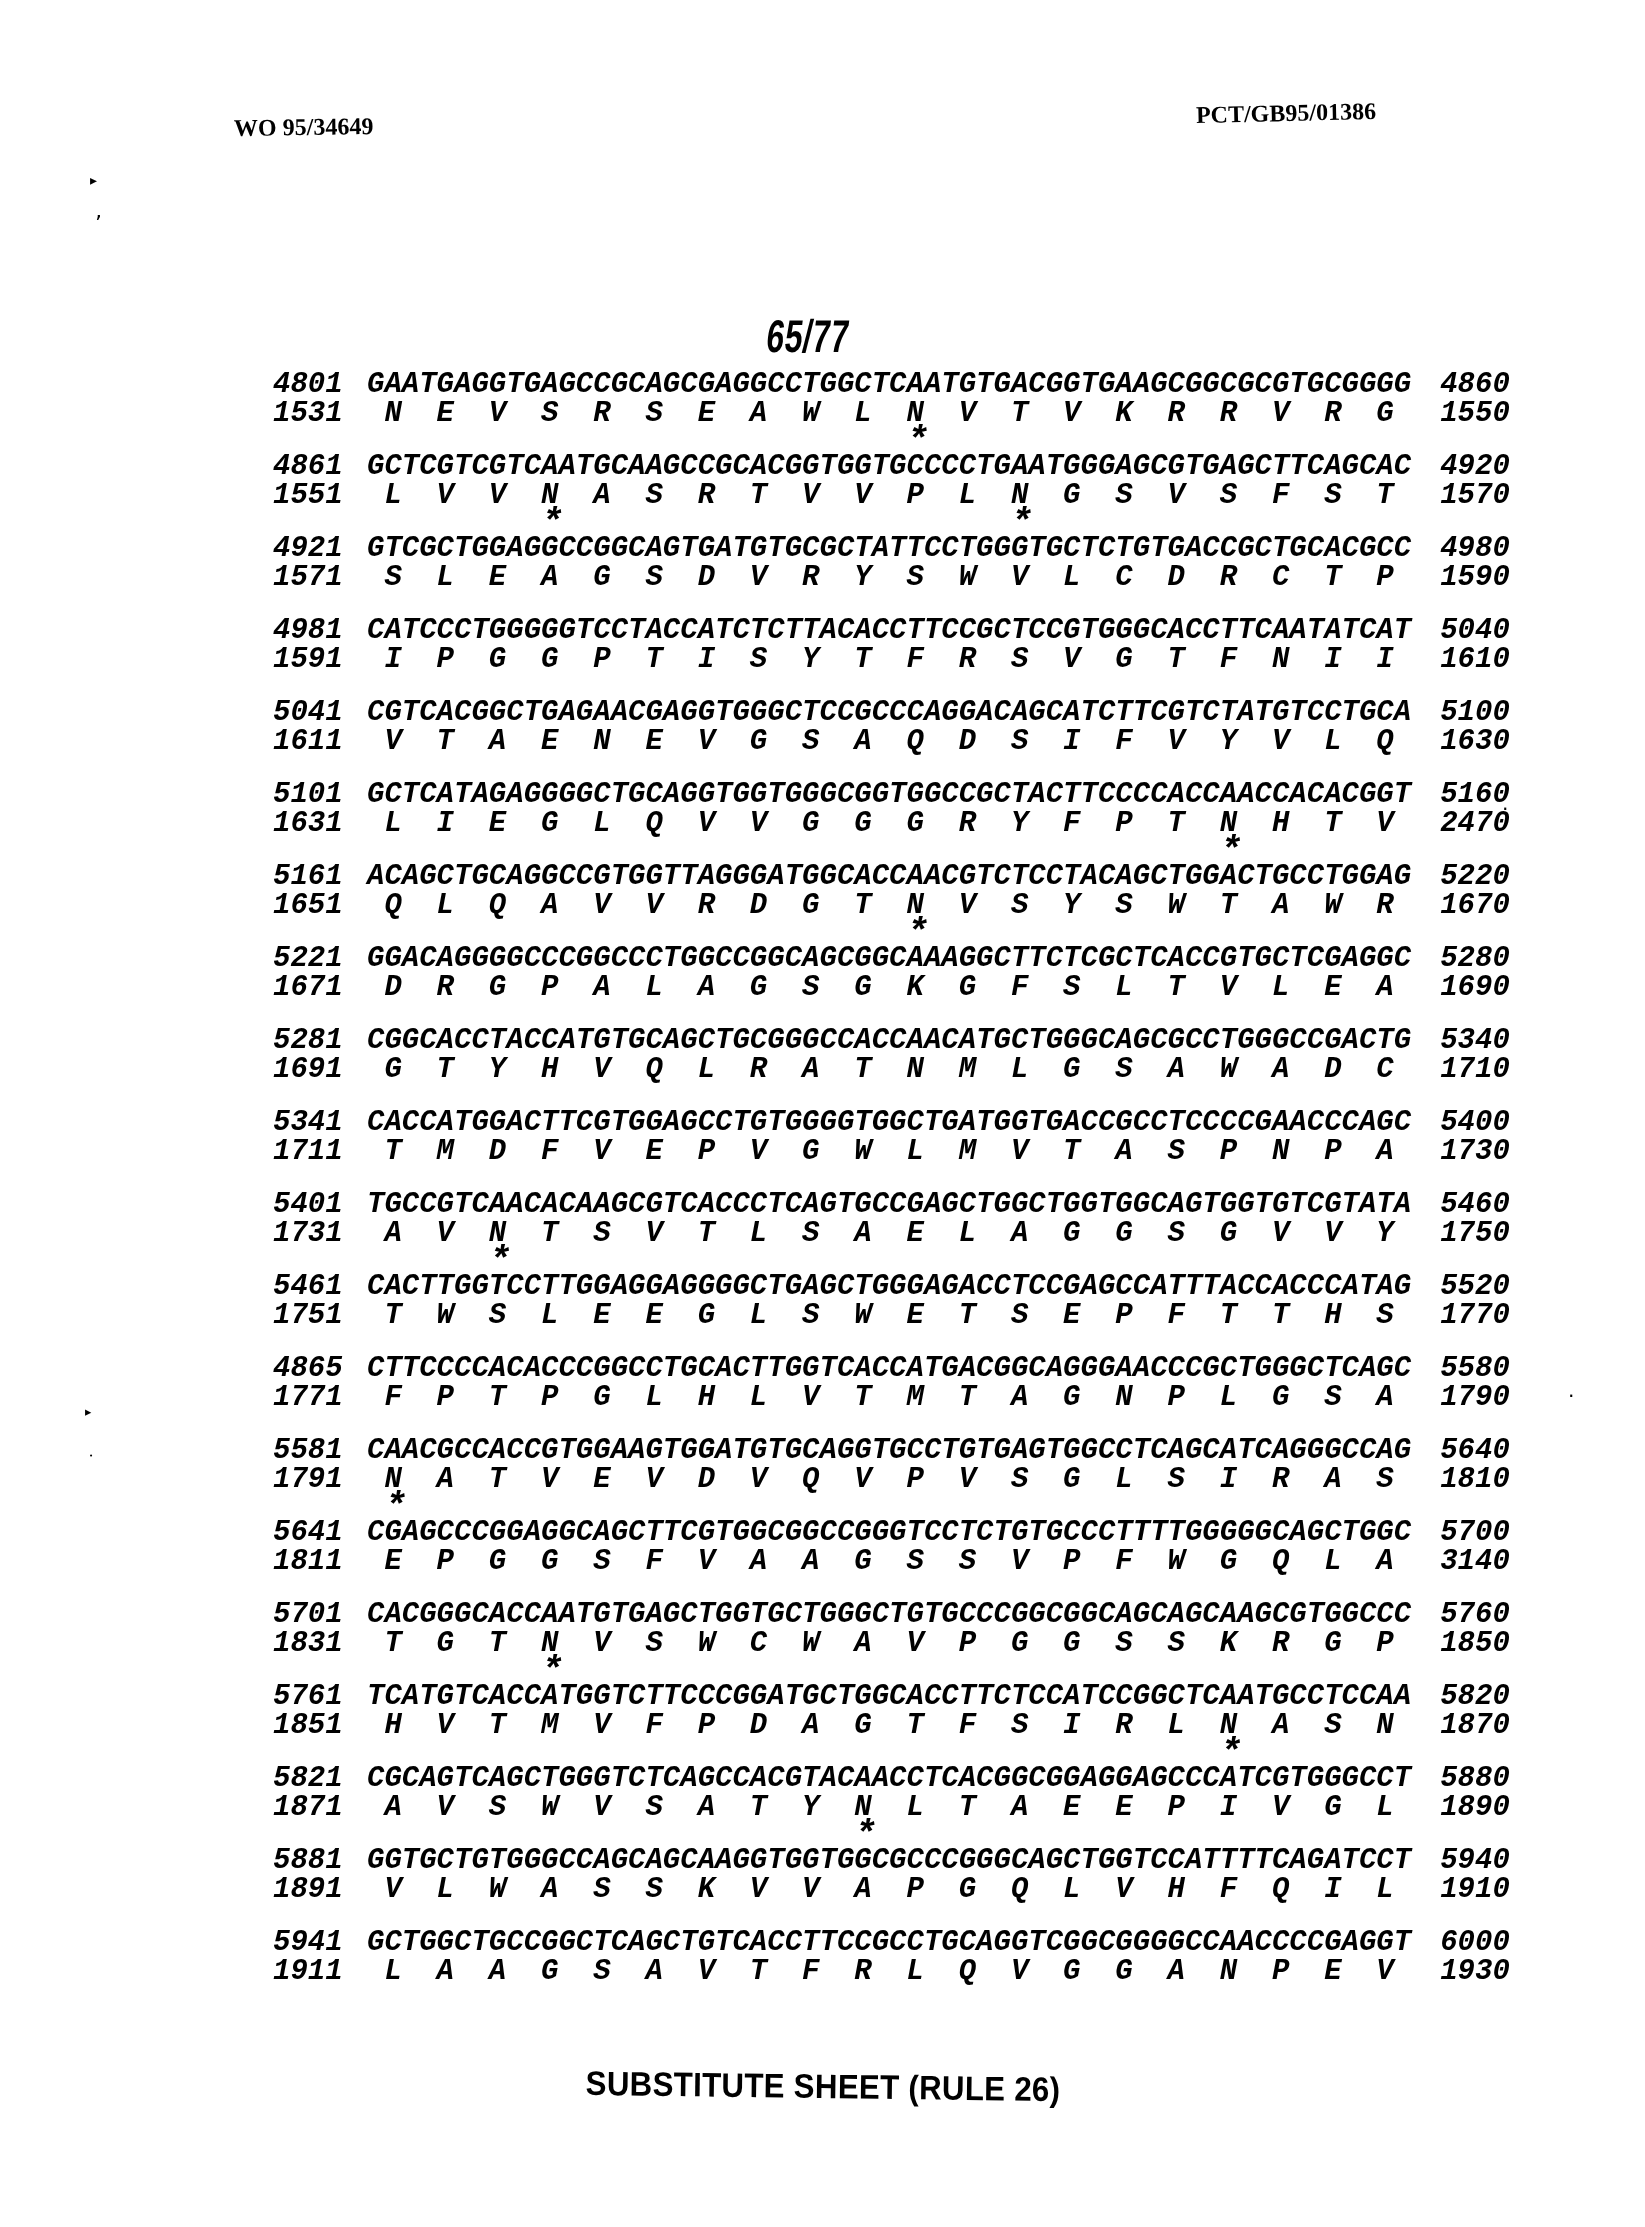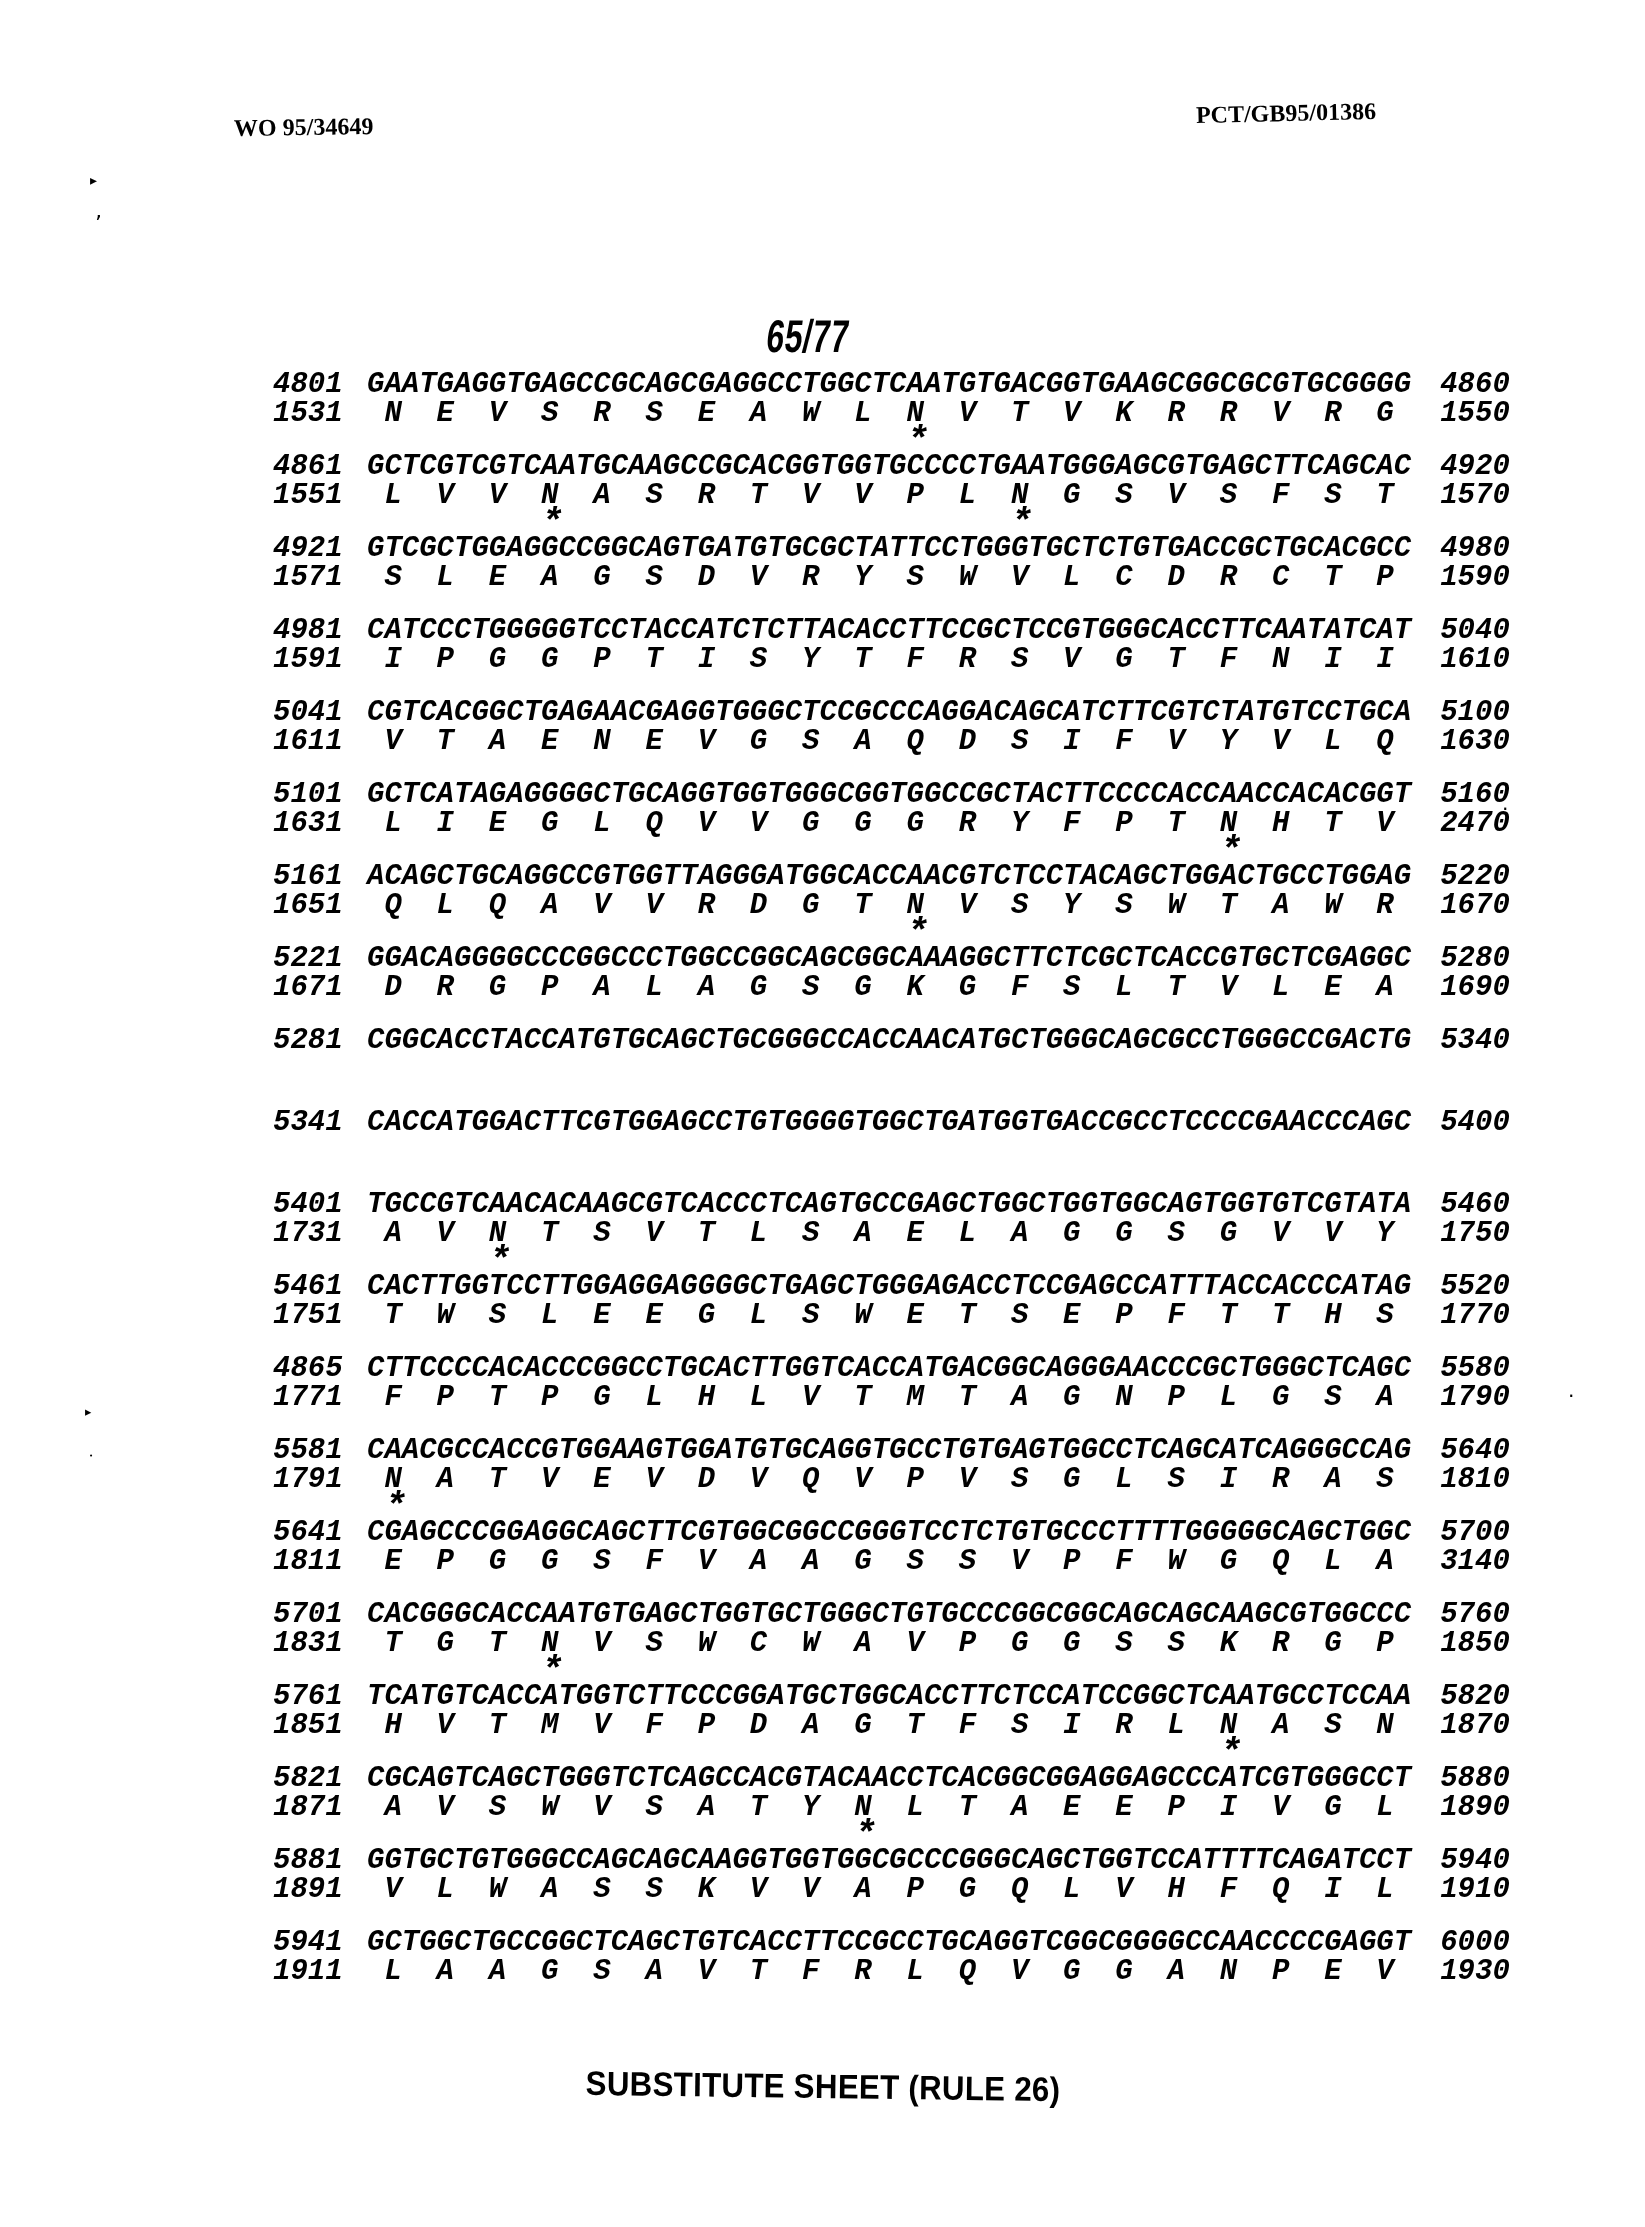--- a/index.html
+++ b/index.html
@@ -87,24 +87,26 @@
         <div class="row aa-row"><span class="ln">1651</span><span class="seq"> Q  L  Q  A  V  V  R  D  G  T  N  V  S  Y  S  W  T  A  W  R </span><span class="rn">1670</span></div>
         <div class="row asterisk-row"><span class="ln"></span><span class="seq">                               <span class="big-ast">*</span></span></div>
       </div>
       <div class="block">
         <div class="row nt-row"><span class="ln">5221</span><span class="seq">GGACAGGGGCCCGGCCCTGGCCGGCAGCGGCAAAGGCTTCTCGCTCACCGTGCTCGAGGC</span><span class="rn">5280</span></div>
         <div class="row aa-row"><span class="ln">1671</span><span class="seq"> D  R  G  P  A  L  A  G  S  G  K  G  F  S  L  T  V  L  E  A </span><span class="rn">1690</span></div>
         <div class="row asterisk-row"><span class="ln"></span><span class="seq"></span></div>
       </div>
       <div class="block">
         <div class="row nt-row"><span class="ln">5281</span><span class="seq">CGGCACCTACCATGTGCAGCTGCGGGCCACCAACATGCTGGGCAGCGCCTGGGCCGACTG</span><span class="rn">5340</span></div>
+        <div class="row aa-row"><span class="ln">1691</span><span class="seq"> G  T  Y  H  V  Q  L  R  A  T  N  M  L  G  S  A  W  A  D  C </span><span class="rn">1710</span></div>
         <div class="row asterisk-row"><span class="ln"></span><span class="seq"></span></div>
       </div>
       <div class="block">
         <div class="row nt-row"><span class="ln">5341</span><span class="seq">CACCATGGACTTCGTGGAGCCTGTGGGGTGGCTGATGGTGACCGCCTCCCCGAACCCAGC</span><span class="rn">5400</span></div>
+        <div class="row aa-row"><span class="ln">1711</span><span class="seq"> T  M  D  F  V  E  P  V  G  W  L  M  V  T  A  S  P  N  P  A </span><span class="rn">1730</span></div>
         <div class="row asterisk-row"><span class="ln"></span><span class="seq"></span></div>
       </div>
       <div class="block">
         <div class="row nt-row"><span class="ln">5401</span><span class="seq">TGCCGTCAACACAAGCGTCACCCTCAGTGCCGAGCTGGCTGGTGGCAGTGGTGTCGTATA</span><span class="rn">5460</span></div>
         <div class="row aa-row"><span class="ln">1731</span><span class="seq"> A  V  N  T  S  V  T  L  S  A  E  L  A  G  G  S  G  V  V  Y </span><span class="rn">1750</span></div>
         <div class="row asterisk-row"><span class="ln"></span><span class="seq">       <span class="big-ast">*</span></span></div>
       </div>
       <div class="block">
         <div class="row nt-row"><span class="ln">5461</span><span class="seq">CACTTGGTCCTTGGAGGAGGGGCTGAGCTGGGAGACCTCCGAGCCATTTACCACCCATAG</span><span class="rn">5520</span></div>
         <div class="row aa-row"><span class="ln">1751</span><span class="seq"> T  W  S  L  E  E  G  L  S  W  E  T  S  E  P  F  T  T  H  S </span><span class="rn">1770</span></div>

